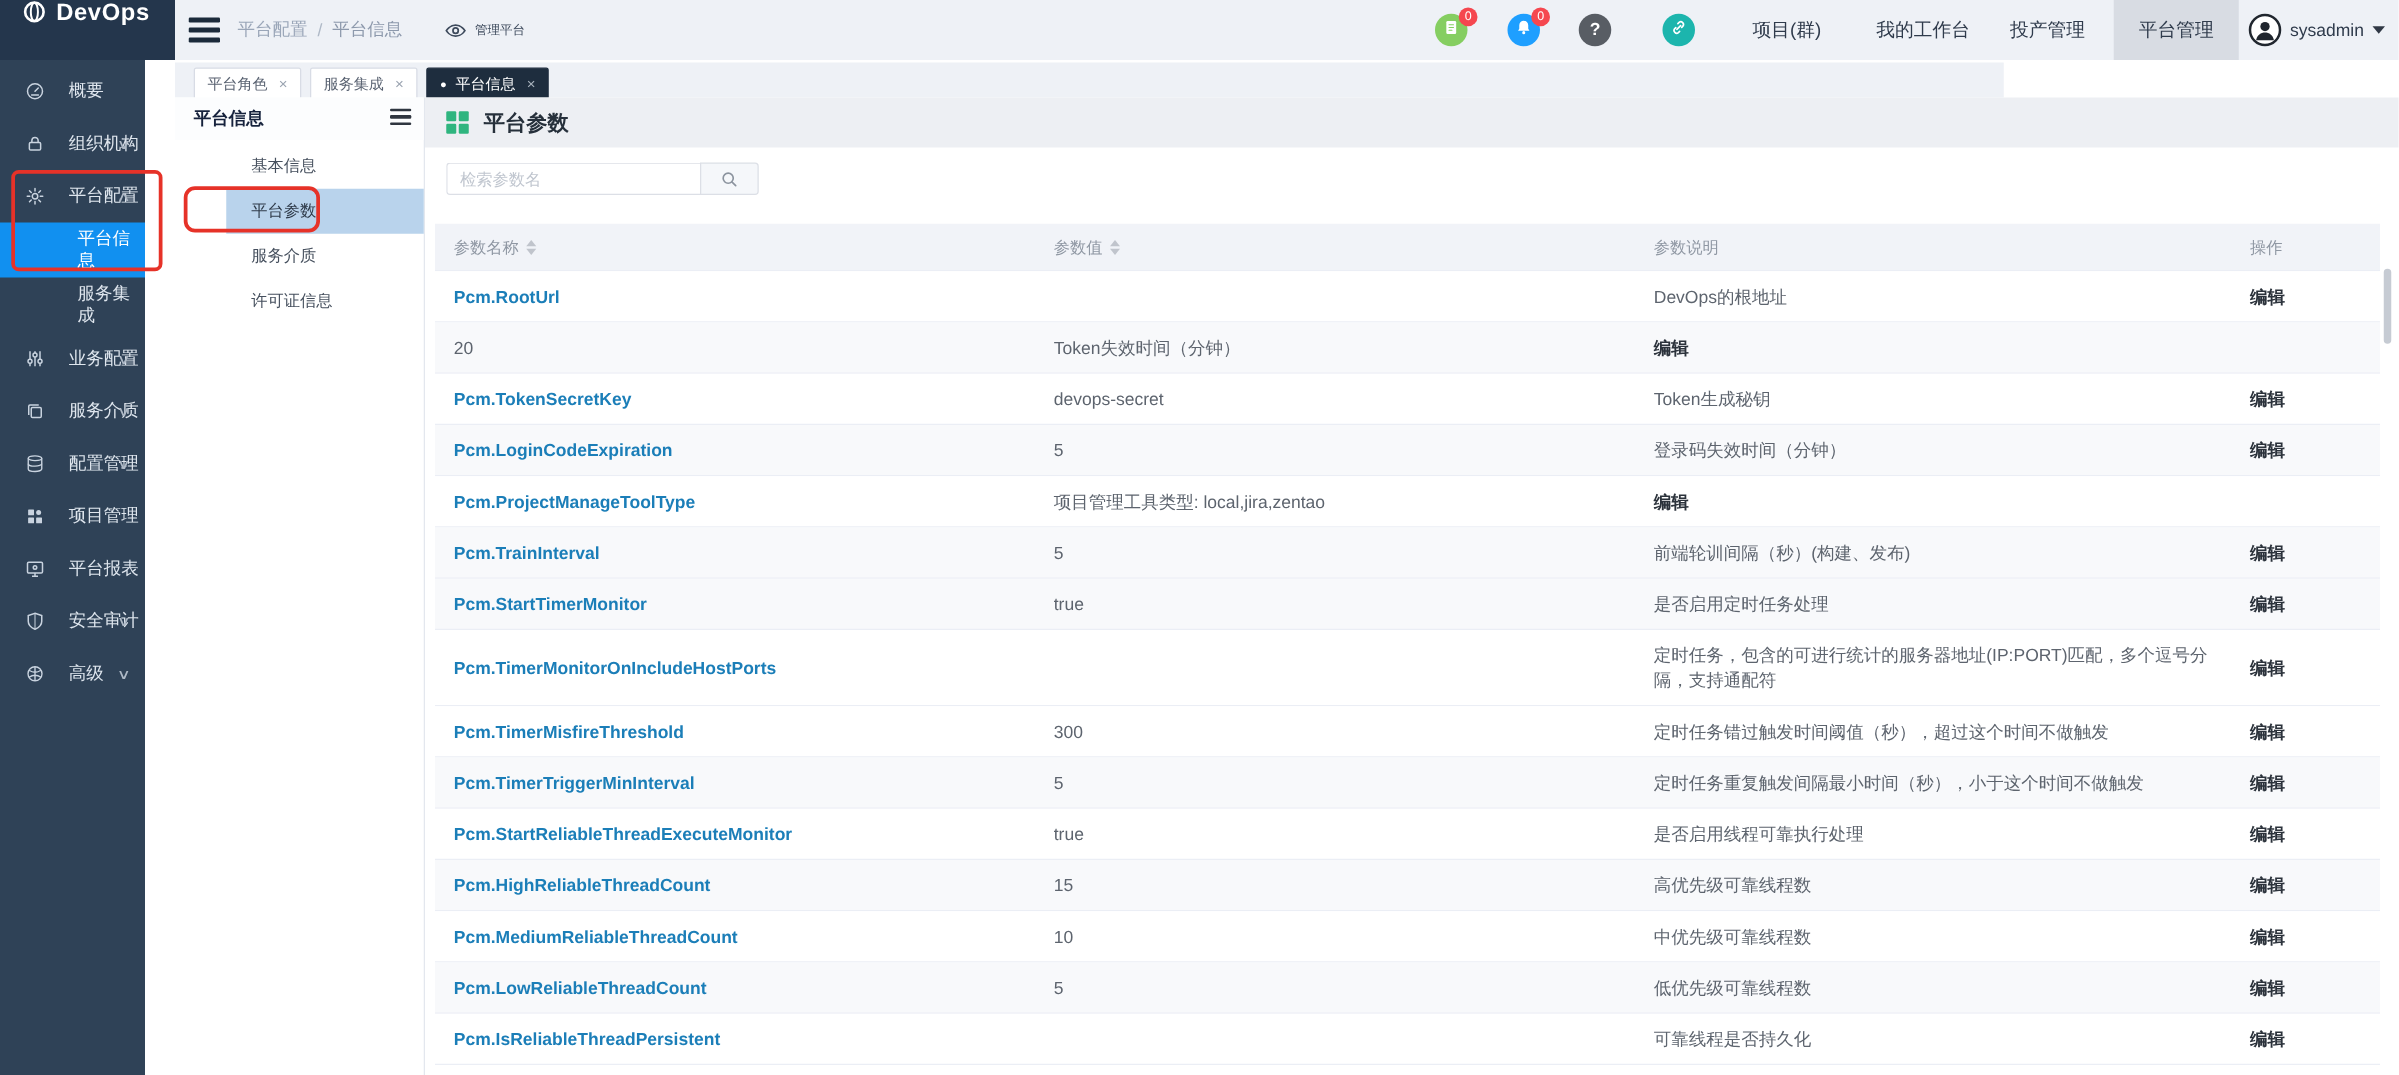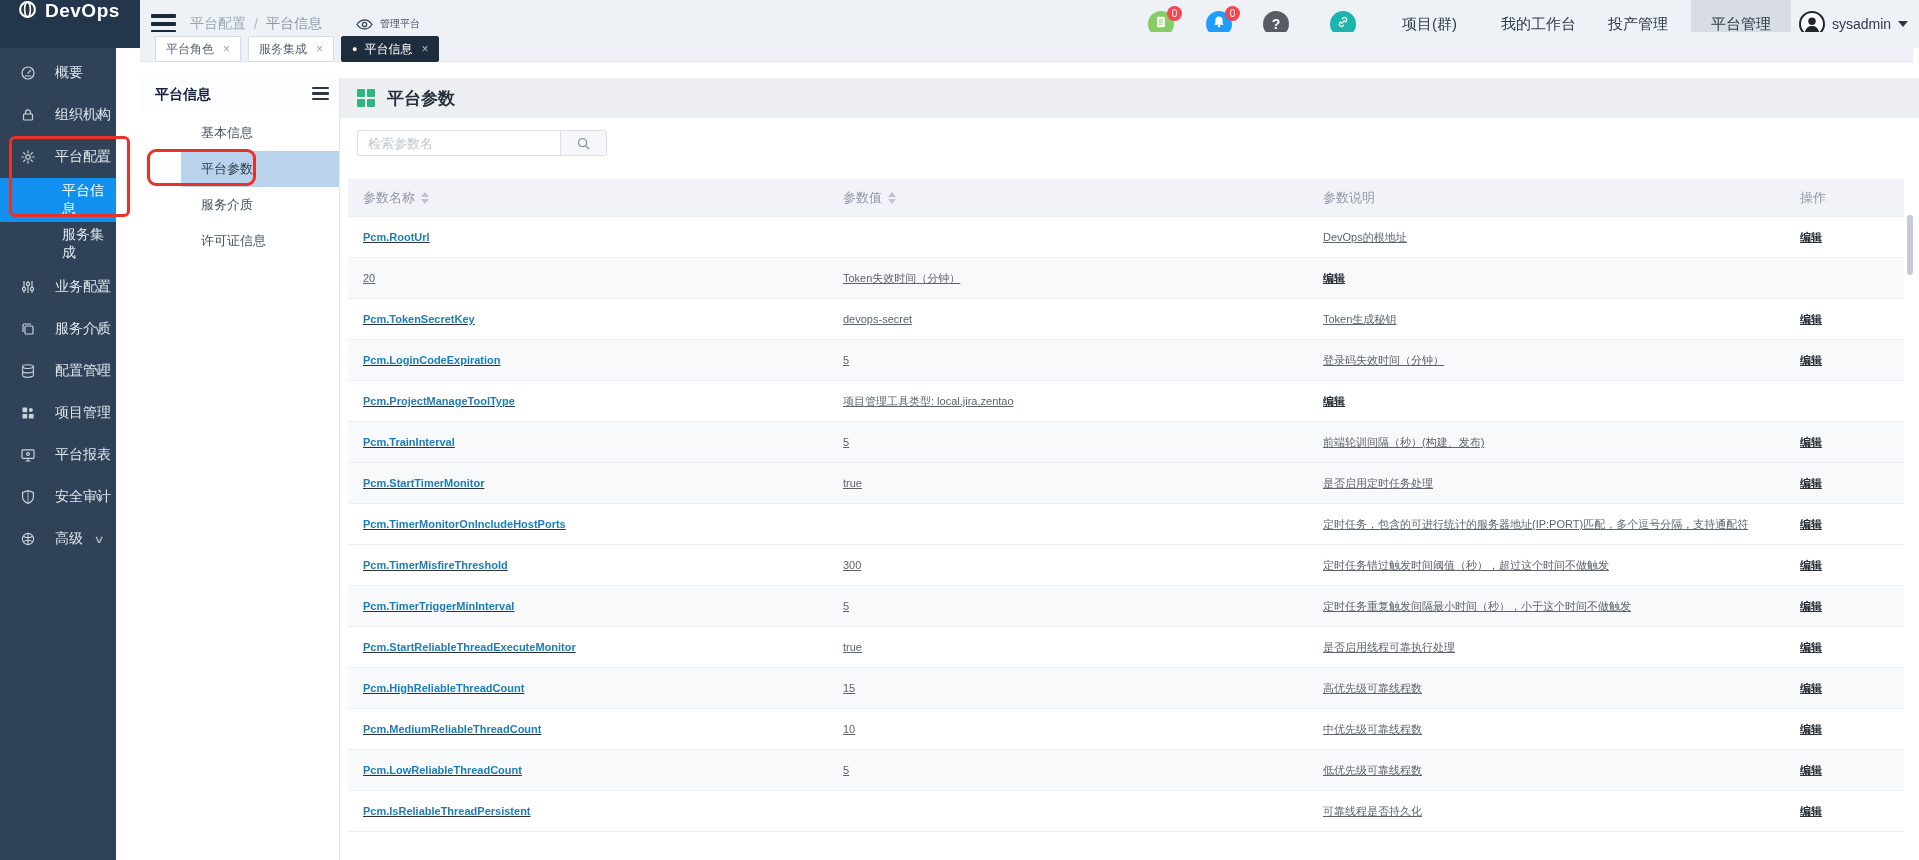--- a/index.html
+++ b/index.html
@@ -24,21 +24,21 @@
   .help-q { color:#fff; font-weight:bold; font-size:14px; }
 
   .top-nav { top:0; height:48px; display:flex; align-items:center; font-size:15px; color:#2f3b4c; cursor:pointer; }
   #nav-active { left:1691px; width:100px; justify-content:center; background:#d8dce3; }
   #user-box { left:1799px; top:0; height:48px; display:flex; align-items:center; cursor:pointer; }
   #avatar { width:26px; height:26px; border-radius:50%; background:#fff; border:2px solid #20262e; overflow:hidden; display:flex; align-items:center; justify-content:center; }
   #user-name { margin-left:7px; font-size:14px; color:#2f3b4c; }
   #user-caret { margin-left:7px; width:0; height:0; border-left:5px solid transparent; border-right:5px solid transparent; border-top:6px solid #303845; }
 
   
-  #tabstrip { left:140px; top:32px; width:1773px; height:30px; background:#eef1f6; border-bottom:1px solid #e1e5ec; display:flex; align-items:flex-start; padding:4px 0 0 15px; }
+  #tabstrip { left:140px; top:50px; width:1463px; height:30px; background:#eef1f6; border-bottom:1px solid #e1e5ec; display:flex; align-items:flex-start; padding:4px 0 0 15px; }
   .tab { height:26px; display:flex; align-items:center; padding:0 10px; background:#fff; border:1px solid #d8dce5; border-radius:2px; margin-right:7px; font-size:12px; color:#5a6372; cursor:pointer; }
   .tab .dot { font-size:9px; margin-right:7px; line-height:1; }
   .tab .close { margin-left:9px; font-size:12px; color:#9aa3b0; }
   .tab.active { background:#1e2d3e; border-color:#1e2d3e; color:#fff; }
   .tab.active .close { color:#aab4bf; }
 
   
   #sidebar { left:0; top:48px; width:116px; height:812px; background:#2f4257; padding-top:4px; }
   .side-item { height:42px; display:flex; align-items:center; padding-left:20px; color:#dfe6ee; font-size:14px; cursor:pointer; position:relative; }
   .side-item .s-icon { width:16px; height:16px; color:#c9d3df; flex:0 0 16px; }
@@ -72,21 +72,21 @@
   #table { margin-top:23px; width:1556px; }
   .t-grid { display:grid; grid-template-columns:480px 480px 477px 119px; }
   #thead { height:38px; background:#f1f3f8; align-items:center; color:#8f97a3; font-size:13px; border-bottom:1px solid #ebeef5; }
   #thead .th { padding-left:15px; display:flex; align-items:center; }
   .sort { display:inline-flex; flex-direction:column; margin-left:6px; }
   .sort i { width:0; height:0; border-left:4px solid transparent; border-right:4px solid transparent; display:block; }
   .sort .up { border-bottom:5px solid #c0c4cc; margin-bottom:2px; }
   .sort .dn { border-top:5px solid #c0c4cc; }
   .t-row { min-height:41px; border-bottom:1px solid #ebeef5; align-items:center; background:#fff; }
   .t-row.striped { background:#f8f9fb; }
-  .t-row > div { padding:10px 0 10px 15px; font-size:11px; line-height:20px;text-decoration:underline; }
+  .t-row > div { padding:10px 0 10px 15px; font-size:14px; line-height:20px; }
   .cell-name a { color:#1b7eb8; font-weight:bold; text-decoration:none; cursor:pointer; }
   .cell-value { color:#5d646e; }
   .cell-desc { color:#5d646e; padding-right:18px !important; }
   .cell-action a { color:#2b323b; font-weight:bold; text-decoration:none; cursor:pointer; }
 
   
   #scroll-thumb { left:1907px; top:215px; width:6px; height:60px; background:#c6cbd3; border-radius:3px; }
   .red-box { border:3px solid #e63228; background:transparent; pointer-events:none; }
   #red-box-sidebar { left:9px; top:136px; width:121px; height:81px; border-radius:6px; }
   #red-box-panel { left:147px; top:149px; width:109px; height:37px; border-radius:9px; }

